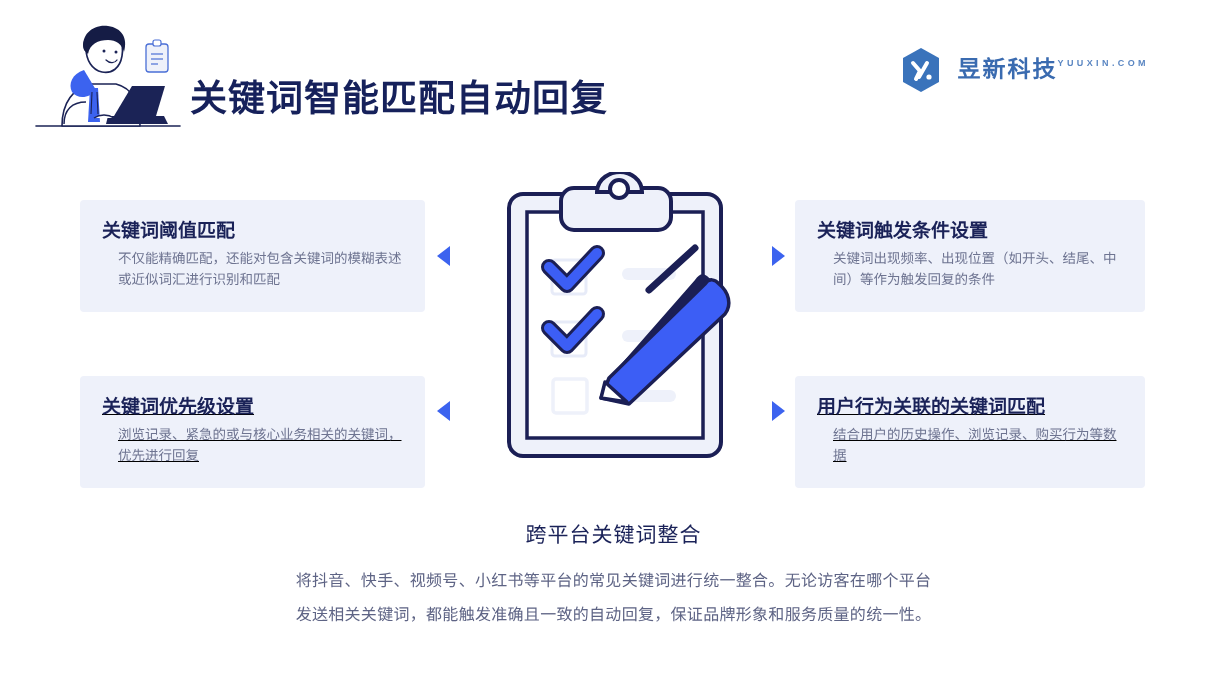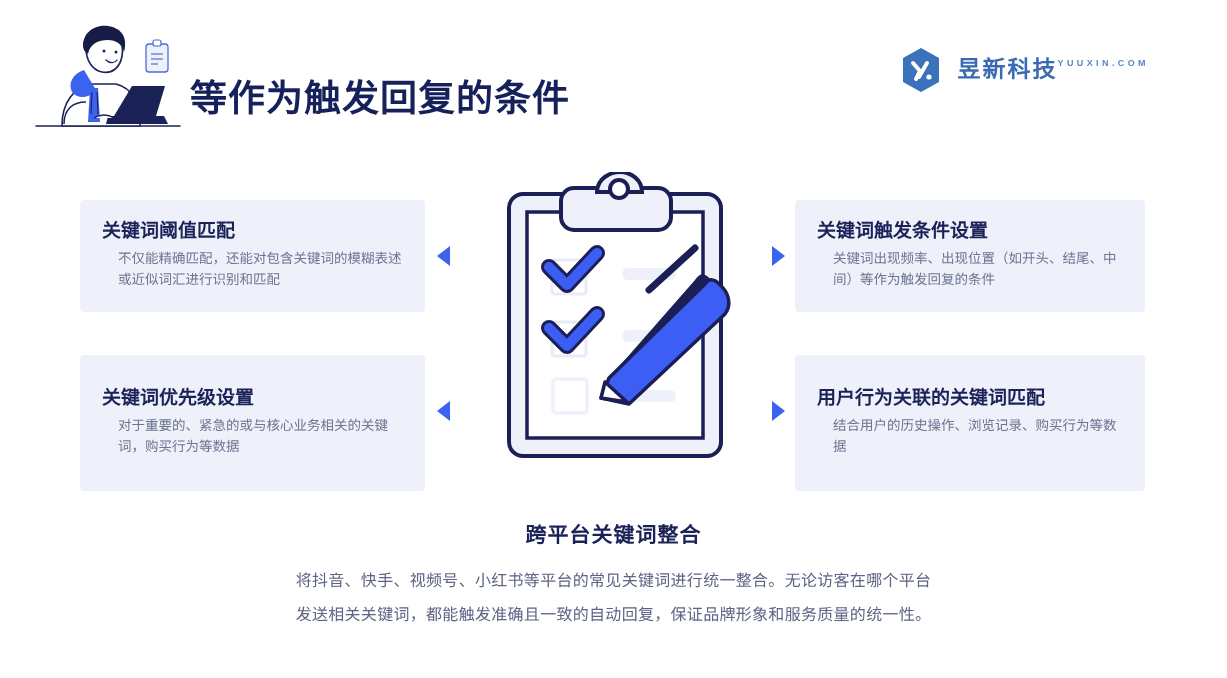--- a/index.html
+++ b/index.html
@@ -77,21 +77,21 @@
     border-radius: 4px;
     box-sizing: border-box;
     padding: 18px 22px 20px 22px;
     display: flex;
     flex-direction: column;
     justify-content: center;
   }
   .card-left  { left: 80px;  width: 345px; }
   .card-right { left: 795px; width: 350px; }
   .card-row1  { top: 200px; height: 112px; }
-  .card-row2  { top: 355px; height: 136px; }
+  .card-row2  { top: 376px; height: 112px; text-decoration: underline; }
 
   .card-title {
     font-size: 19px;
     font-weight: bold;
     color: #1a2258;
     line-height: 1.3;
     margin-bottom: 6px;
   }
   .card-desc {
     font-size: 13.5px;
@@ -133,21 +133,21 @@
   
   .bottom-block {
     position: absolute;
     left: 0;
     right: 0;
     top: 518px;
     text-align: center;
   }
   .bottom-title {
     font-size: 21px;
-    font-weight: bold;
+    font-weight: normal;
     color: #1a2258;
     letter-spacing: 1px;
     margin-bottom: 16px;
   }
   .bottom-line {
     font-size: 16px;
     color: #5e6485;
     line-height: 2.1;
     letter-spacing: 0.3px;
   }
@@ -186,21 +186,21 @@
       <path d="M66 100 C72 96 80 96 86 100" fill="#ffffff" stroke="#1b2356" stroke-width="1.5"></path>
 
       <rect x="118" y="26" width="22" height="28" rx="3" fill="#eef1fa" stroke="#4a6fd6" stroke-width="1.3"></rect>
       <rect x="125" y="22" width="8" height="6" rx="2" fill="#ffffff" stroke="#4a6fd6" stroke-width="1.2"></rect>
       <line x1="123" y1="36" x2="135" y2="36" stroke="#4a6fd6" stroke-width="1.2"></line>
       <line x1="123" y1="41" x2="135" y2="41" stroke="#4a6fd6" stroke-width="1.2"></line>
       <line x1="123" y1="46" x2="130" y2="46" stroke="#4a6fd6" stroke-width="1.2"></line>
     </svg>
   </div>
 
-  <div class="page-title">等作为触发回复的条件</div>
+  <div class="page-title">关键词智能匹配自动回复</div>
 
   <div class="brand-logo">
     <div class="brand-mark">
       <svg viewBox="0 0 48 48" width="48" height="48" aria-hidden="true">
         <path d="M24 2 L42 12 L42 36 L24 46 L6 36 L6 12 Z" fill="#3a73bb"></path>
         <path d="M16 17 L23 25 L19 33" stroke="#ffffff" stroke-width="4" fill="none" stroke-linecap="round" stroke-linejoin="round"></path>
         <path d="M30 17 L22 31" stroke="#ffffff" stroke-width="4" fill="none" stroke-linecap="round"></path>
         <circle cx="32" cy="31" r="2.6" fill="#ffffff"></circle>
       </svg>
     </div>
@@ -215,21 +215,21 @@
     <div class="card-desc">不仅能精确匹配，还能对包含关键词的模糊表述或近似词汇进行识别和匹配</div>
   </div>
 
   <div class="card card-right card-row1">
     <div class="card-title">关键词触发条件设置</div>
     <div class="card-desc">关键词出现频率、出现位置（如开头、结尾、中间）等作为触发回复的条件</div>
   </div>
 
   <div class="card card-left card-row2">
     <div class="card-title">关键词优先级设置</div>
-    <div class="card-desc">对于重要的、紧急的或与核心业务相关的关键词，购买行为等数据</div>
+    <div class="card-desc">浏览记录、紧急的或与核心业务相关的关键词，优先进行回复</div>
   </div>
 
   <div class="card card-right card-row2">
     <div class="card-title">用户行为关联的关键词匹配</div>
     <div class="card-desc">结合用户的历史操作、浏览记录、购买行为等数据</div>
   </div>
 
   <div class="arrow arrow-left arrow-l1"></div>
   <div class="arrow arrow-left arrow-l2"></div>
   <div class="arrow arrow-right arrow-r1"></div>

